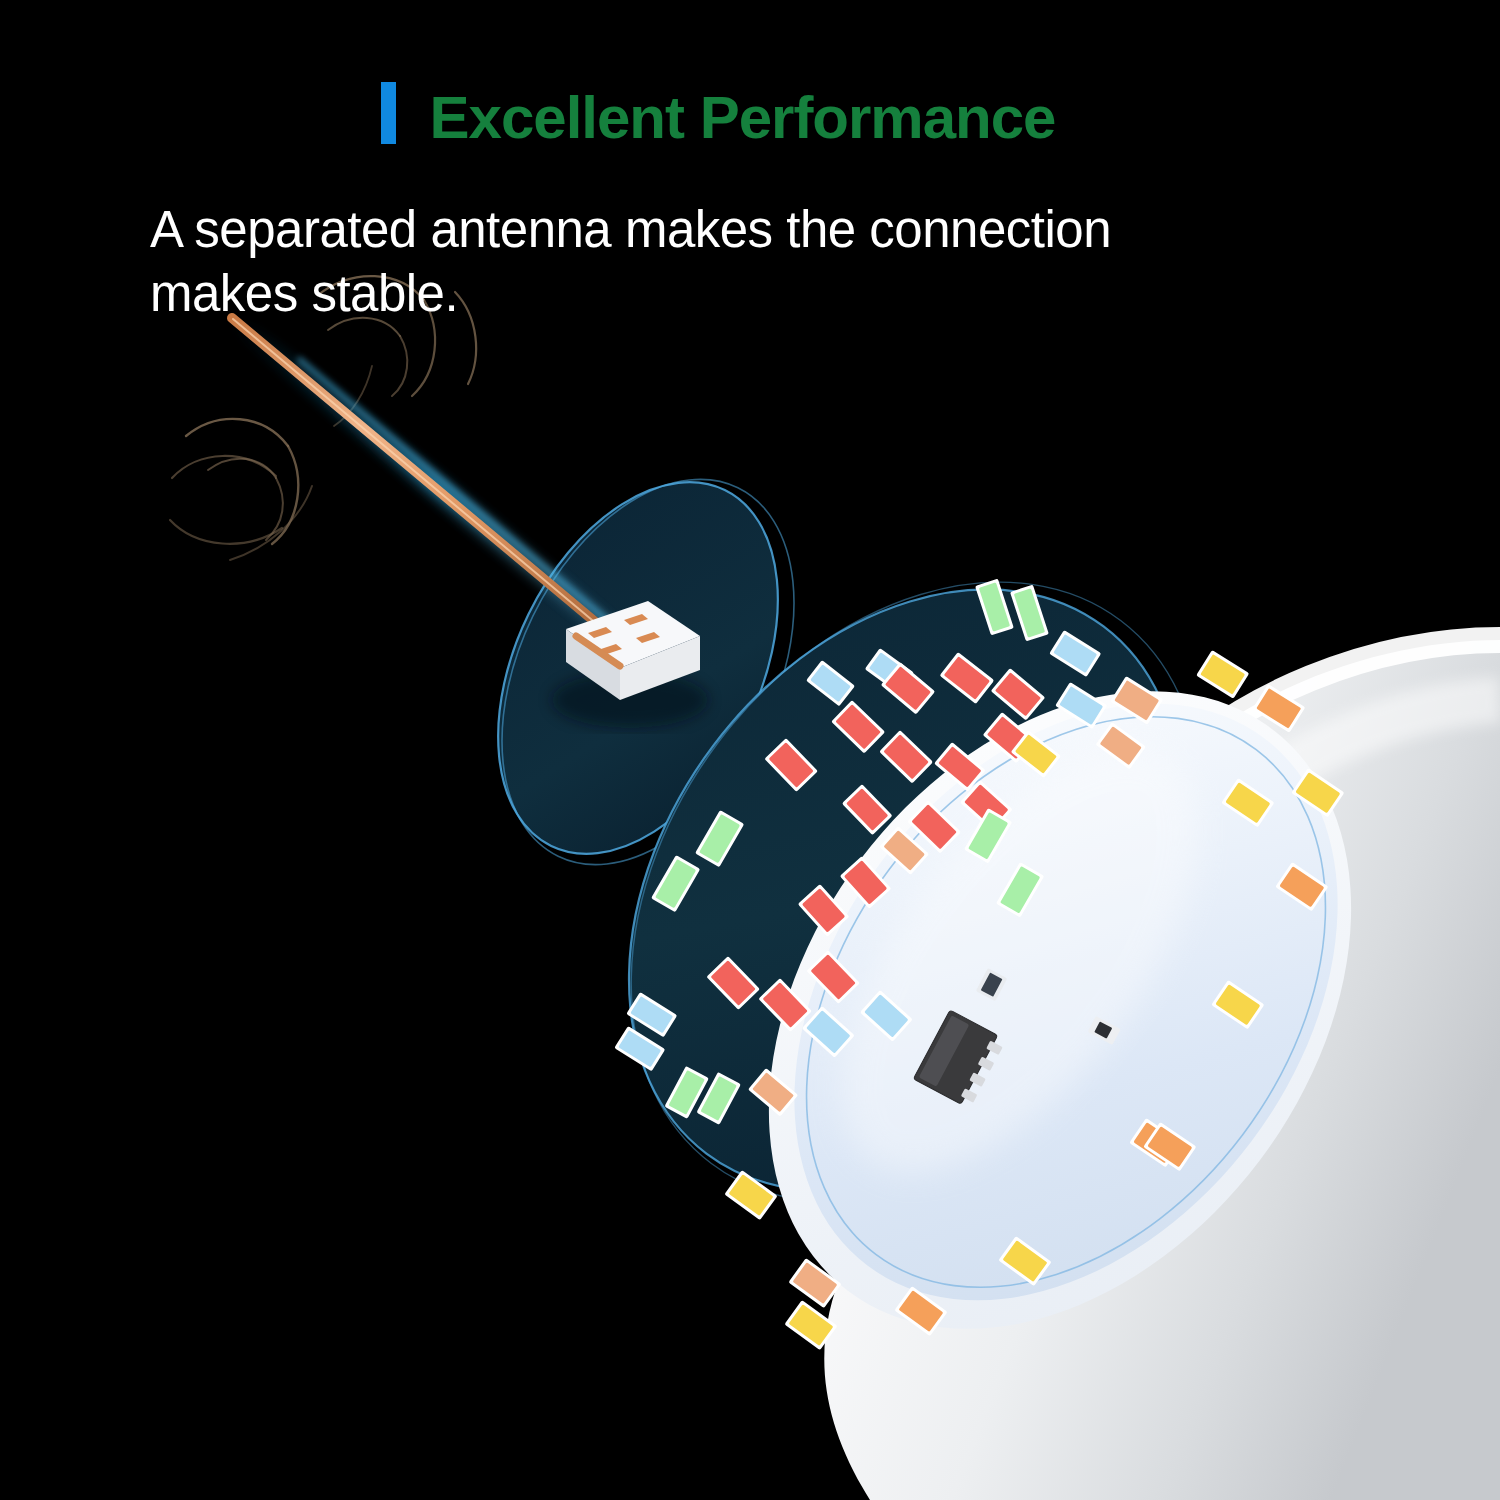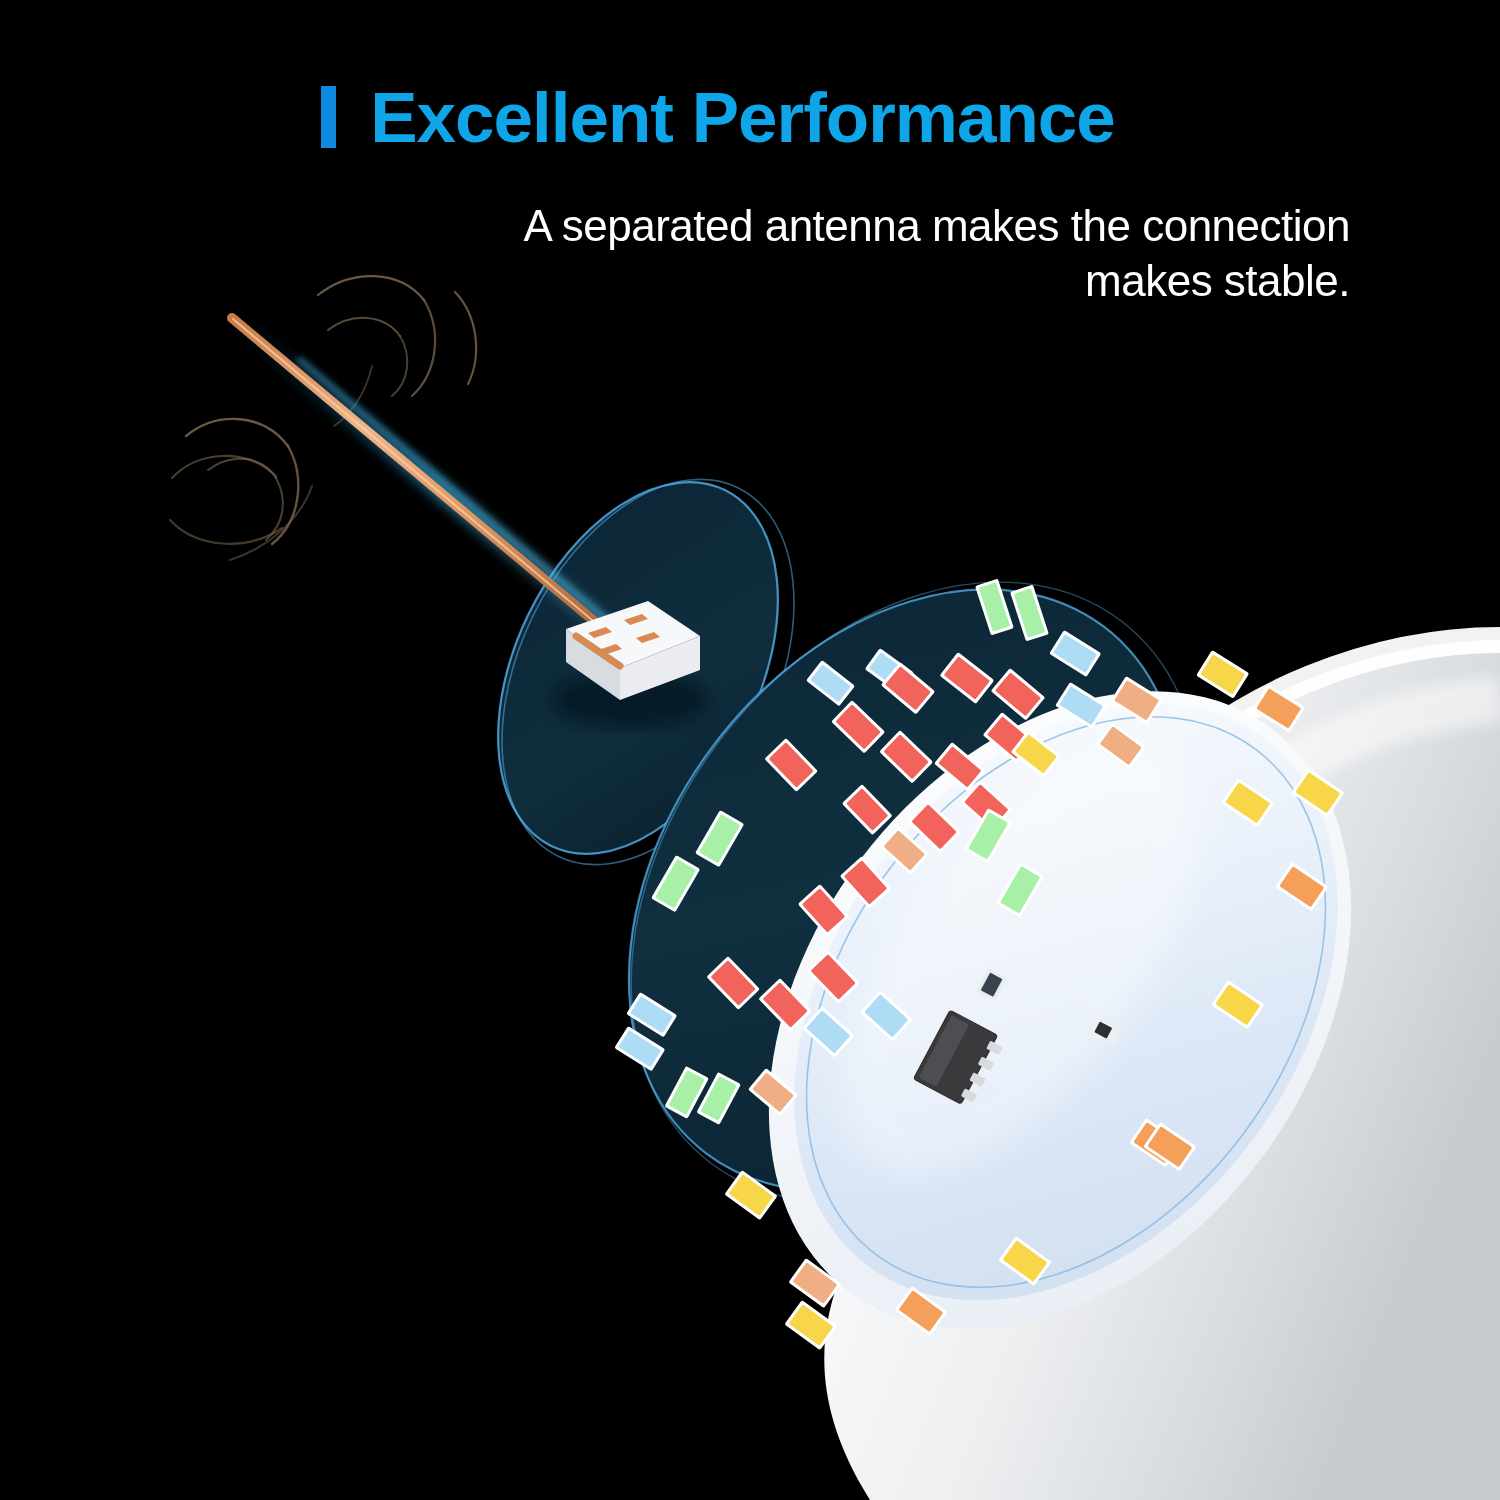--- a/index.html
+++ b/index.html
@@ -6,30 +6,30 @@
   body{
     width:1500px;height:1500px;overflow:hidden;position:relative;
     font-family:"Liberation Sans","DejaVu Sans",sans-serif;
     background:#000000;
   }
   #stage{position:absolute;inset:0;width:1500px;height:1500px;background:#000;}
 
   
   .headline{
     position:absolute;left:0;top:82px;width:1436px;text-align:center;
-    color:#0ea5e9;font-size:71px;font-weight:700;letter-spacing:-1px;
+    color:#15803d;font-size:60px;font-weight:700;letter-spacing:-1px;
     line-height:1.02;white-space:nowrap;
   }
   .headline .bar{
     display:inline-block;width:15px;height:62px;background:#1089E0;
     vertical-align:-6px;margin-right:34px;
   }
   .subtitle{
-    position:absolute;left:150px;top:198px;width:1200px;text-align:right;
-    color:#ffffff;font-size:44px;font-weight:400;line-height:1.26;
+    position:absolute;left:150px;top:198px;width:1200px;text-align:left;
+    color:#ffffff;font-size:51px;font-weight:400;line-height:1.26;
     letter-spacing:-0.5px;
   }
 
   
   #art{position:absolute;left:0;top:0;width:1500px;height:1500px;}
   #art svg{display:block;width:1500px;height:1500px;}
 </style>
 </head>
 <body>
 

